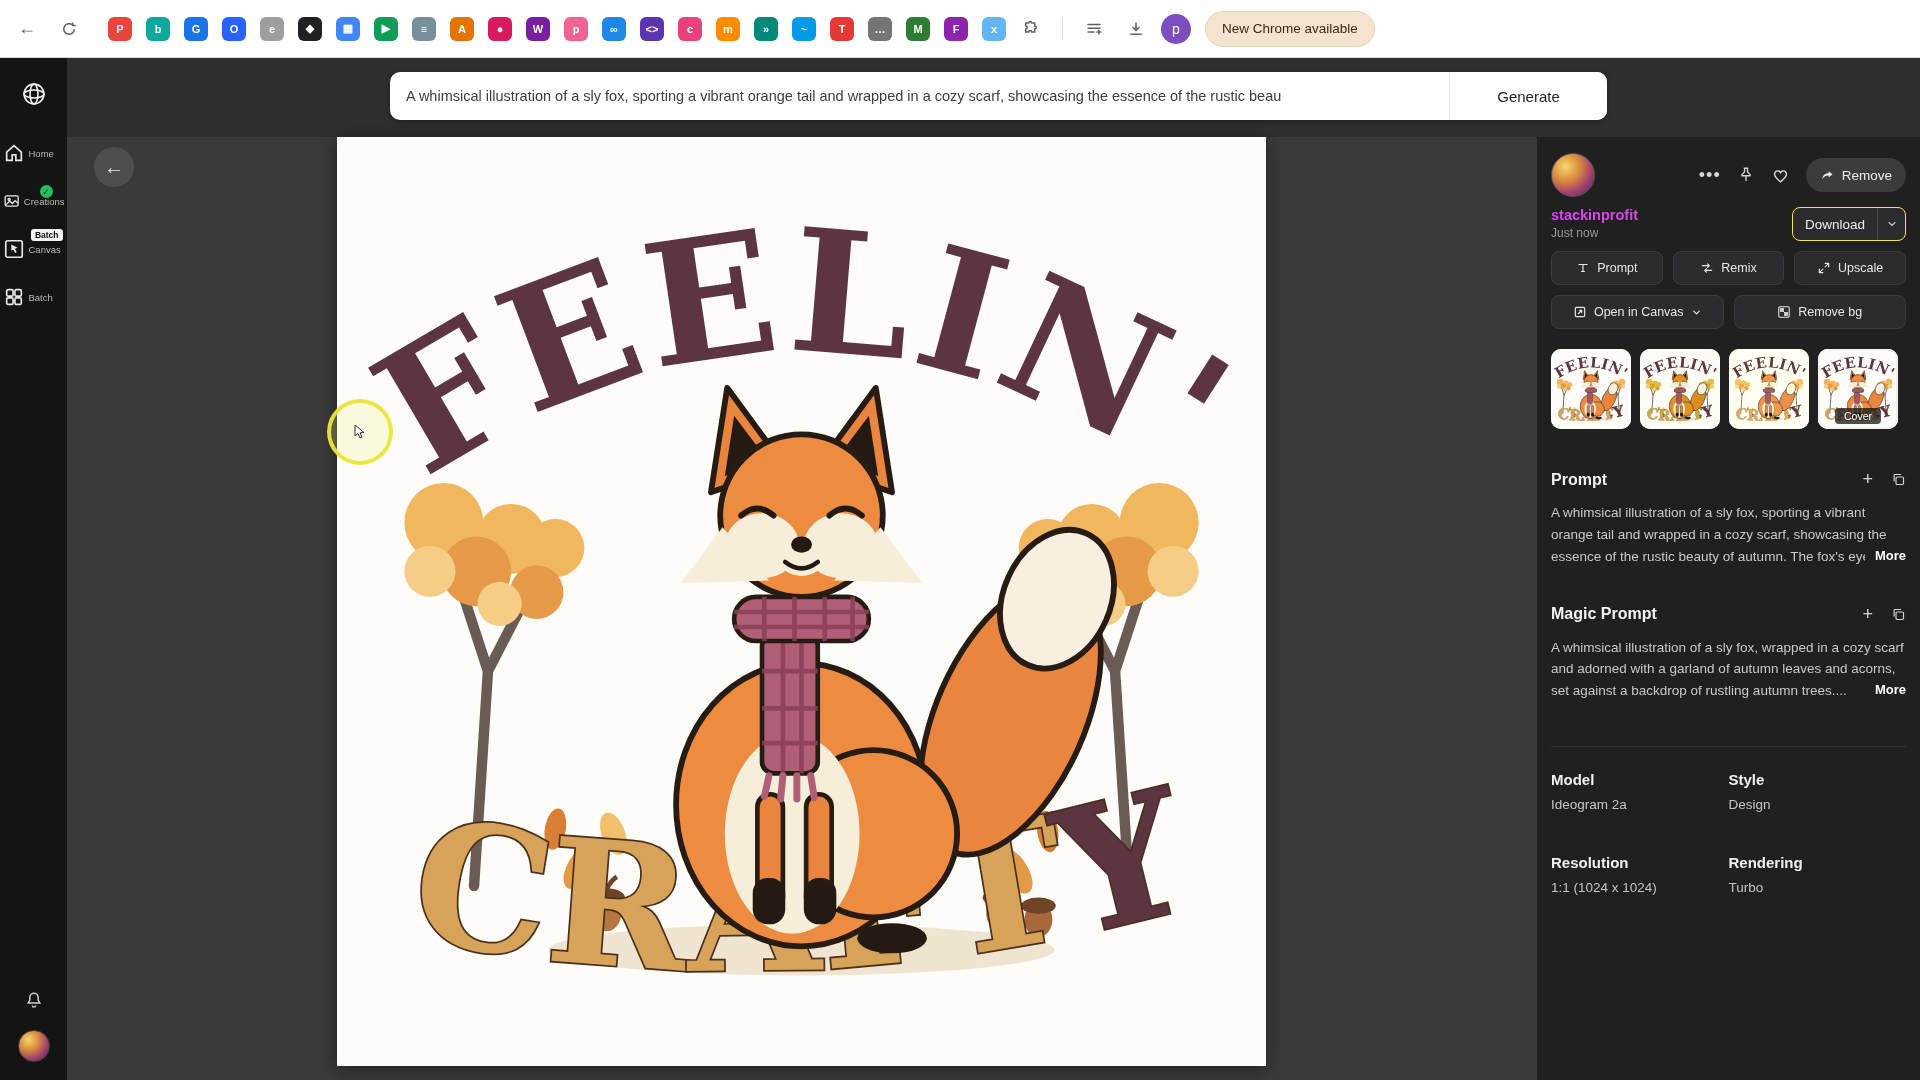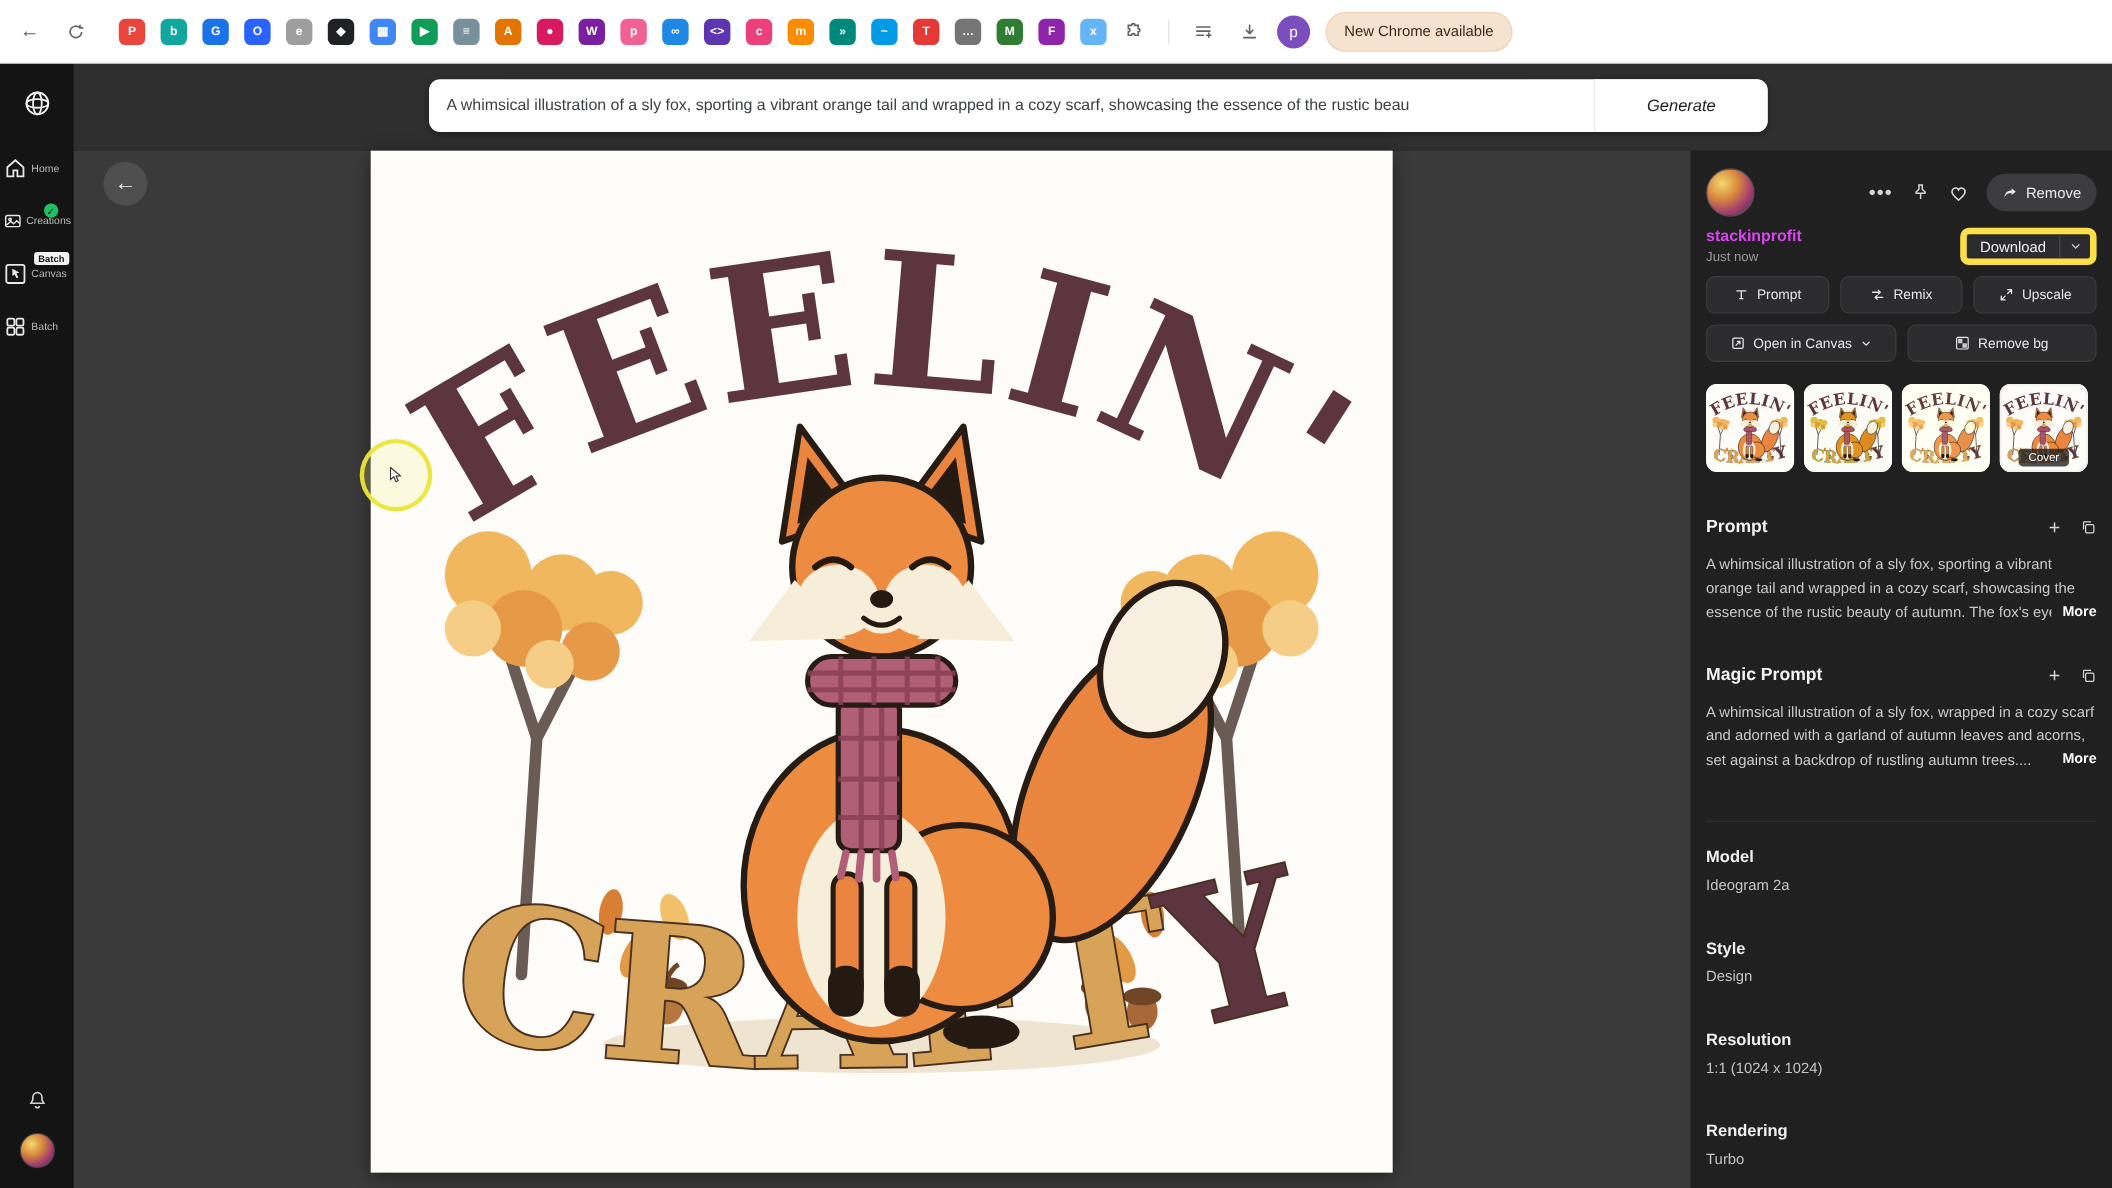--- a/index.html
+++ b/index.html
@@ -43,21 +43,21 @@
                  background:radial-gradient(circle at 32% 30%, #f5d76e 0%, #d98a3d 35%, #a33e6e 65%, #3b2a52 100%);
                  border:1px solid #444; }
 
   
   #topstrip { position:absolute; left:67px; top:58px; width:1853px; height:79px; background:#2f2f2f; }
   #prompt-bar { position:absolute; left:323px; top:14px; width:1217px; height:48px; background:#ffffff;
                 border-radius:10px; display:flex; overflow:hidden; box-shadow:0 1px 6px rgba(0,0,0,.35); }
   #prompt-input { flex:1; border:none; outline:none; font-family:"Liberation Sans",sans-serif; font-size:14.5px;
                   color:#3c4043; padding:0 16px; background:transparent; }
   #generate-btn { width:158px; background:#fff; border:none; border-left:1px solid #e7e7e7; font-size:15px;
-                  color:#1f1f1f; cursor:pointer; font-family:"Liberation Sans",sans-serif;font-style:italic; }
+                  color:#1f1f1f; cursor:pointer; font-family:"Liberation Sans",sans-serif; }
 
   
   #canvas-area { position:absolute; left:67px; top:137px; width:1470px; height:943px; background:#3a3a3a; }
   #artwork-frame { position:absolute; left:270px; top:0; width:929px; height:929px; background:#fdfcf8;
                    box-shadow:0 3px 16px rgba(0,0,0,.45); }
   #artwork-frame svg { display:block; width:929px; height:929px; }
   #back-btn { position:absolute; left:27px; top:10px; width:40px; height:40px; border-radius:50%;
               background:rgba(255,255,255,.10); color:#f0f0f0; font-size:20px; display:flex; align-items:center;
               justify-content:center; cursor:pointer; }
   #click-indicator { position:absolute; left:260px; top:262px; width:66px; height:66px; border-radius:50%;
@@ -72,21 +72,21 @@
   #creator-avatar { width:44px; height:44px; border-radius:50%;
                     background:radial-gradient(circle at 32% 30%, #f5d76e 0%, #d98a3d 35%, #a33e6e 65%, #3b2a52 100%);
                     border:1px solid #555; flex:none; }
   #hdr-icons { margin-left:auto; display:flex; align-items:center; gap:16px; }
   .pill-btn { display:flex; align-items:center; gap:7px; background:#3c3c3e; border:none; color:#eaeaea;
               border-radius:17px; height:34px; padding:0 14px; font-size:13.5px; cursor:pointer;
               font-family:"Liberation Sans",sans-serif; }
   .username { font-size:14.5px; font-weight:bold; color:#d946ef; }
   .timestamp { font-size:12px; color:#9a9a9a; margin-top:3px; }
   .dl-btn { margin-left:auto; display:flex; align-items:center; height:34px; background:#2c2c2e;
-            border:6px solid #fde047; border-radius:8px; overflow:hidden; cursor:pointer; }
+            border:1px solid #fde047; border-radius:8px; overflow:hidden; cursor:pointer; }
   .dl-btn .dl-main { padding:0 12px; font-size:13.5px; color:#eee; }
   .dl-btn .dl-arrow { width:28px; height:100%; border-left:1px solid #4a4a4a; display:flex; align-items:center; justify-content:center; color:#ccc; }
   .seg-wrap { background:#2a2a2c; border-radius:17px; height:34px; display:flex; padding:3px; }
   .seg { border:none; background:transparent; color:#9d9d9d; font-size:13px; border-radius:14px; padding:0 16px;
          cursor:pointer; font-family:"Liberation Sans",sans-serif; }
   .seg.active { background:#4d4d4f; color:#fff; }
   .gbtn { display:flex; align-items:center; justify-content:center; gap:7px; background:#2c2c2e; border:1px solid #3d3d3f;
           color:#e6e6e6; border-radius:8px; height:34px; font-size:12.5px; cursor:pointer; padding:0 10px;
           font-family:"Liberation Sans",sans-serif; white-space:nowrap; }
   .row3 { display:flex; gap:10px; margin-top:10px; }
@@ -100,21 +100,21 @@
   .thumb.selected { outline:2px solid #f2f2f2; outline-offset:-2px; }
   .cover-badge { position:absolute; left:50%; transform:translateX(-50%); bottom:5px; background:rgba(20,20,20,.75);
                  color:#fff; font-size:10.5px; padding:2px 9px; border-radius:4px; }
   .section-hdr { display:flex; align-items:center; margin-top:40px; }
   .section-hdr .ttl { font-size:16px; font-weight:bold; color:#f3f3f3; }
   .section-hdr .icons { margin-left:auto; display:flex; gap:18px; color:#cfcfcf; }
   .section-body { position:relative; margin-top:12px; font-size:13.5px; line-height:1.62; color:#c9c9c9; }
   .more-link { position:absolute; right:0; bottom:2px; color:#ffffff; font-weight:bold; font-size:13px;
                background:#202020; padding-left:10px; cursor:pointer; }
   #meta-grid { margin-top:44px; border-top:1px solid #343434; padding-top:24px; display:grid;
-               grid-template-columns:1fr; row-gap:42px; }
+               grid-template-columns:1fr 1fr; row-gap:42px; }
   .meta-label { font-size:15px; font-weight:bold; color:#f0f0f0; }
   .meta-value { font-size:13.5px; color:#c4c4c4; margin-top:9px; }
   svg.ic { display:block; }
 </style>
 </head>
 <body>
 
 <svg width="0" height="0" style="position:absolute">
   <symbol id="artwork" viewBox="0 0 800 800">
     <rect width="800" height="800" fill="#fdfcf8"></rect>

